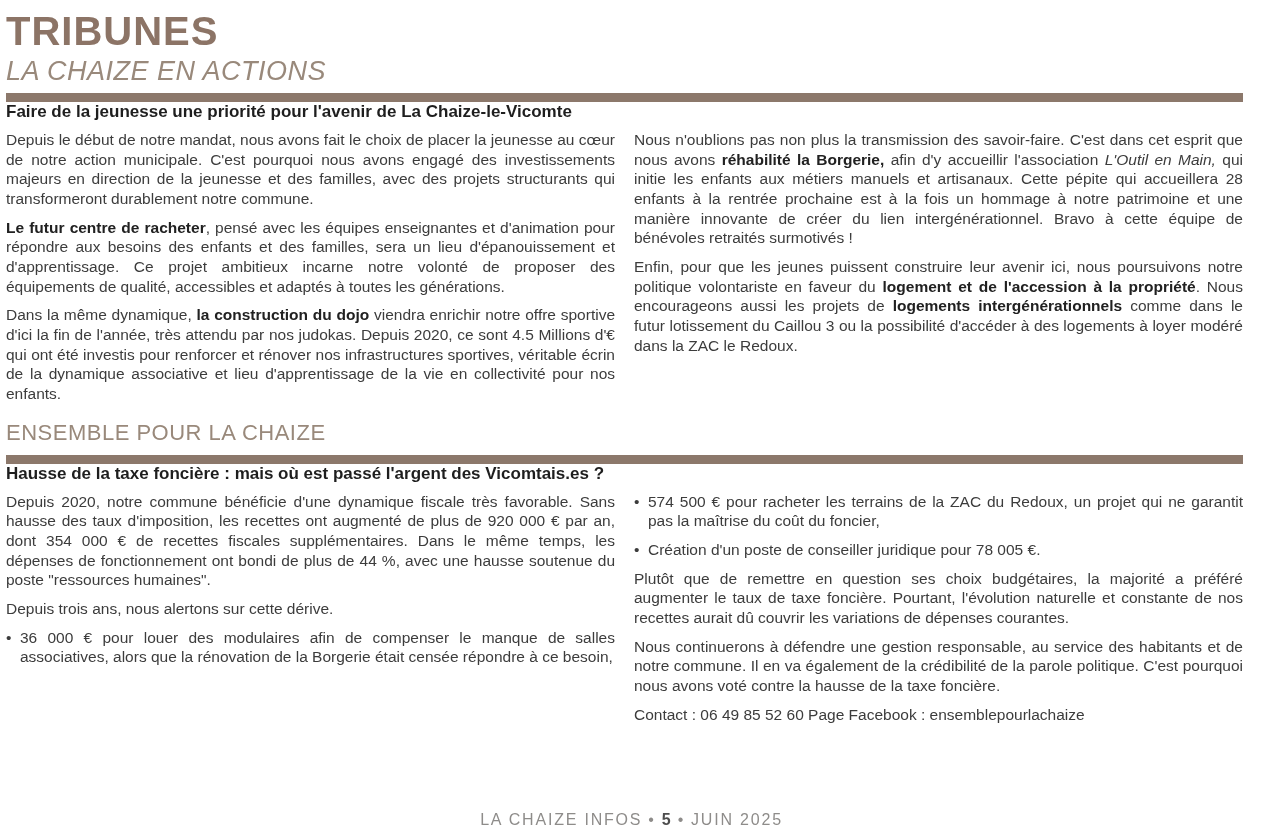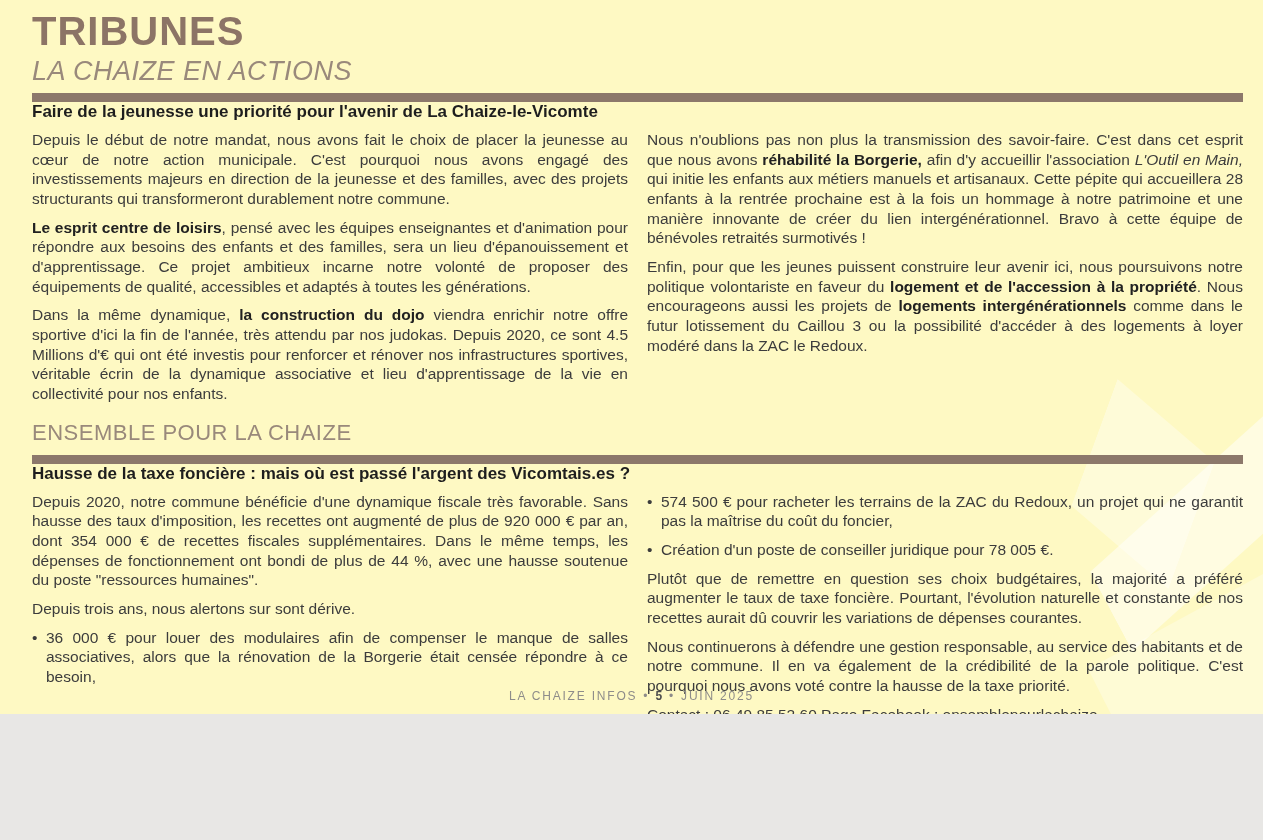--- a/index.html
+++ b/index.html
@@ -1,24 +1,24 @@
 <!DOCTYPE html>
 <html><head>
 <meta charset="utf-8">
 <style>
   html, body { margin: 0; padding: 0; background: #e8e7e5; }
   .page {
     position: relative;
     width: 1263px;
-    height: 714px;
+    height: 840px;
     margin: 0 auto;
-    background: #fef9c3;
+    background: #ffffff;
     font-family: "Liberation Sans", "DejaVu Sans", sans-serif;
     box-sizing: border-box;
-    padding: 8px 20px 0 32px;
+    padding: 8px 20px 0 6px;
     overflow: hidden;
   }
   .content { position: relative; z-index: 1; }
 
   
   .page-title {
     margin: 0;
     font-size: 40px;
     line-height: 46px;
     font-weight: bold;
@@ -72,21 +72,21 @@
   .para .b { font-weight: bold; color: #212121; }
   .para .i { font-style: italic; }
   .para.bullet { padding-left: 14px; }
   .para.bullet .dot { display: inline-block; width: 14px; margin-left: -14px; color: #3c3c3c; }
 
   
   .footer {
     position: absolute;
     left: 0; right: 0; bottom: 11px;
     text-align: center;
-    font-size: 12px;
+    font-size: 16px;
     letter-spacing: 1.8px;
     color: #8e8c8a;
     z-index: 2;
   }
   .footer .sep { margin: 0 6px; }
   .footer .pagenum { font-weight: bold; color: #4d4d4d; letter-spacing: 1px; }
 
   
   .wm { position: absolute; z-index: 0; background: rgba(255,255,255,0.5); }
   .wm1 { right: -60px; bottom: 110px; width: 240px; height: 150px; transform: rotate(-28deg); clip-path: polygon(0 40%, 100% 0, 100% 60%, 0 100%); }
@@ -105,46 +105,46 @@
   <div class="content">
     <h1 class="page-title">TRIBUNES</h1>
     <h2 class="page-subtitle">LA CHAIZE EN ACTIONS</h2>
     <div class="rule"></div>
 
     <div>
       <div class="article-heading">Faire de la jeunesse une priorité pour l'avenir de La Chaize-le-Vicomte</div>
       <div class="columns">
         <div class="col">
             <p class="para"><span>Depuis le début de notre mandat, nous avons fait le choix de placer la jeunesse au cœur de notre action municipale. C'est pourquoi nous avons engagé des investissements majeurs en direction de la jeunesse et des familles, avec des projets structurants qui transformeront durablement notre commune.</span></p>
-            <p class="para"><span class="b">Le esprit centre de loisirs</span><span>, pensé avec les équipes enseignantes et d'animation pour répondre aux besoins des enfants et des familles, sera un lieu d'épanouissement et d'apprentissage. Ce projet ambitieux incarne notre volonté de proposer des équipements de qualité, accessibles et adaptés à toutes les générations.</span></p>
+            <p class="para"><span class="b">Le futur centre de racheter</span><span>, pensé avec les équipes enseignantes et d'animation pour répondre aux besoins des enfants et des familles, sera un lieu d'épanouissement et d'apprentissage. Ce projet ambitieux incarne notre volonté de proposer des équipements de qualité, accessibles et adaptés à toutes les générations.</span></p>
             <p class="para"><span>Dans la même dynamique, </span><span class="b">la construction du dojo</span><span> viendra enrichir notre offre sportive d'ici la fin de l'année, très attendu par nos judokas. Depuis 2020, ce sont 4.5 Millions d'€ qui ont été investis pour renforcer et rénover nos infrastructures sportives, véritable écrin de la dynamique associative et lieu d'apprentissage de la vie en collectivité pour nos enfants.</span></p>
           </div>
         <div class="col">
             <p class="para"><span>Nous n'oublions pas non plus la transmission des savoir-faire. C'est dans cet esprit que nous avons </span><span class="b">réhabilité la Borgerie,</span><span> afin d'y accueillir l'association </span><span class="i">L'Outil en Main,</span><span> qui initie les enfants aux métiers manuels et artisanaux. Cette pépite qui accueillera 28 enfants à la rentrée prochaine est à la fois un hommage à notre patrimoine et une manière innovante de créer du lien intergénérationnel. Bravo à cette équipe de bénévoles retraités surmotivés !</span></p>
             <p class="para"><span>Enfin, pour que les jeunes puissent construire leur avenir ici, nous poursuivons notre politique volontariste en faveur du </span><span class="b">logement et de l'accession à la propriété</span><span>. Nous encourageons aussi les projets de </span><span class="b">logements intergénérationnels</span><span> comme dans le futur lotissement du Caillou 3 ou la possibilité d'accéder à des logements à loyer modéré dans la ZAC le Redoux.</span></p>
           </div>
       </div>
     </div>
 
     <h2 class="section-title">ENSEMBLE POUR LA CHAIZE</h2>
     <div class="rule"></div>
 
     <div>
       <div class="article-heading">Hausse de la taxe foncière : mais où est passé l'argent des Vicomtais.es ?</div>
       <div class="columns">
         <div class="col">
             <p class="para"><span>Depuis 2020, notre commune bénéficie d'une dynamique fiscale très favorable. Sans hausse des taux d'imposition, les recettes ont augmenté de plus de 920 000 € par an, dont 354 000 € de recettes fiscales supplémentaires. Dans le même temps, les dépenses de fonctionnement ont bondi de plus de 44 %, avec une hausse soutenue du poste "ressources humaines".</span></p>
-            <p class="para"><span>Depuis trois ans, nous alertons sur sont dérive.</span></p>
+            <p class="para"><span>Depuis trois ans, nous alertons sur cette dérive.</span></p>
             <p class="para bullet"><span class="dot">•</span><span>36 000 € pour louer des modulaires afin de compenser le manque de salles associatives, alors que la rénovation de la Borgerie était censée répondre à ce besoin,</span></p>
           </div>
         <div class="col">
             <p class="para bullet"><span class="dot">•</span><span>574 500 € pour racheter les terrains de la ZAC du Redoux, un projet qui ne garantit pas la maîtrise du coût du foncier,</span></p>
             <p class="para bullet"><span class="dot">•</span><span>Création d'un poste de conseiller juridique pour 78 005 €.</span></p>
             <p class="para"><span>Plutôt que de remettre en question ses choix budgétaires, la majorité a préféré augmenter le taux de taxe foncière. Pourtant, l'évolution naturelle et constante de nos recettes aurait dû couvrir les variations de dépenses courantes.</span></p>
-            <p class="para"><span>Nous continuerons à défendre une gestion responsable, au service des habitants et de notre commune. Il en va également de la crédibilité de la parole politique. C'est pourquoi nous avons voté contre la hausse de la taxe priorité.</span></p>
+            <p class="para"><span>Nous continuerons à défendre une gestion responsable, au service des habitants et de notre commune. Il en va également de la crédibilité de la parole politique. C'est pourquoi nous avons voté contre la hausse de la taxe foncière.</span></p>
             <p class="para"><span>Contact : 06 49 85 52 60 Page Facebook : ensemblepourlachaize</span></p>
           </div>
       </div>
     </div>
   </div>
 
   <div class="footer">
     <span>LA CHAIZE INFOS</span><span class="sep">•</span><span class="pagenum">5</span><span class="sep">•</span><span>JUIN 2025</span>
   </div>
 

